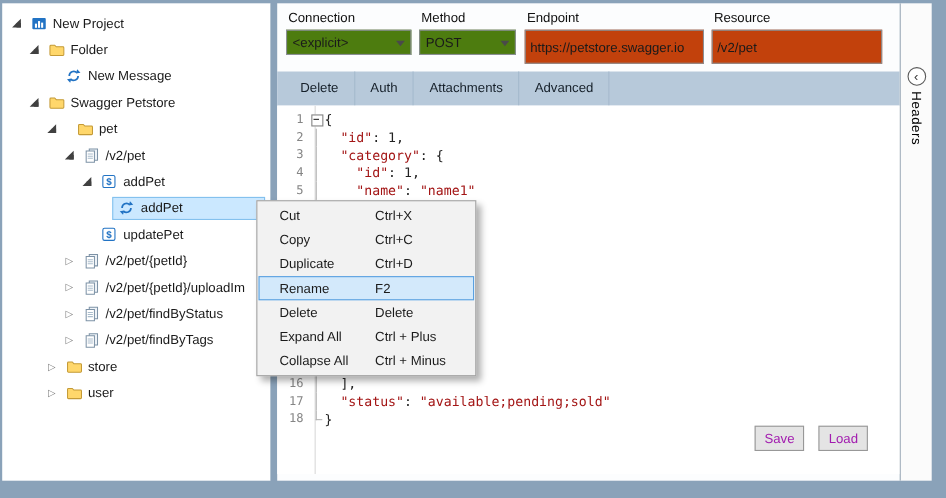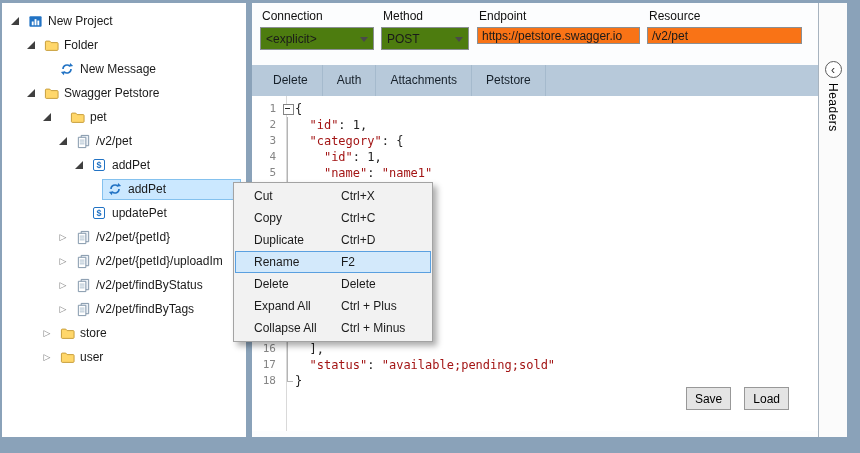--- a/index.html
+++ b/index.html
@@ -33,21 +33,21 @@
 
   
   .right-panel{position:absolute;left:252px;top:3px;width:566px;height:434px;background:#fcfdfe;}
   .toolbar{position:absolute;left:0;top:0;width:100%;height:62px;}
   .fgroup{position:absolute;top:6px;}
   .flabel{font-size:12px;color:#101010;margin-bottom:4px;padding-left:2px;}
   .combo{position:relative;height:23px;background:#4d7c0f;border:1px solid #8a8f94;
     display:flex;align-items:center;padding:0 18px 0 5px;font-size:12px;color:#1a1a1a;}
   .combo .arrow{position:absolute;right:5px;top:9px;width:0;height:0;
     border-left:4px solid transparent;border-right:4px solid transparent;border-top:5px solid #4a4a4a;}
-  .tinput{width:100%;height:17px;border:1px solid #8a8f94;background:#f97316;
+  .tinput{width:100%;height:31px;border:1px solid #8a8f94;background:#c2410c;
     font-family:"Liberation Sans",sans-serif;font-size:12px;color:#1a1a1a;padding:0 4px;outline:none;}
 
   .tabstrip{position:absolute;left:0;top:62px;width:100%;height:31px;
     background:var(--tabstrip,#b7c9da);display:flex;padding-left:7px;}
   .tab{font-size:12px;line-height:31px;padding:0 14px;color:#16202a;border-right:1px solid #a5bacd;}
   .tab.active{background:var(--tab_active,#fff);border-right:1px solid #cfd8e0;color:#000;}
 
   .editor{position:absolute;left:0;top:93px;width:100%;bottom:6px;background:#fff;overflow:hidden;}
   .gutter-line{position:absolute;left:34px;top:0;bottom:0;width:1px;background:#d9d9d9;}
   .lines-wrap{position:relative;margin-top:5px;}
@@ -57,21 +57,21 @@
   .f-start::before{content:"";position:absolute;left:1px;top:3px;width:9px;height:9px;border:1px solid #848484;background:#fff;}
   .f-start::after{content:"";position:absolute;left:3px;top:7px;width:5px;height:1px;background:#2a2a2a;}
   .f-mid::before{content:"";position:absolute;left:5px;top:0;bottom:0;width:1px;background:#b4b4b4;}
   .f-end::before{content:"";position:absolute;left:5px;top:0;height:9px;width:1px;background:#b4b4b4;}
   .f-end::after{content:"";position:absolute;left:5px;top:8px;width:6px;height:1px;background:#b4b4b4;}
   .codeln{white-space:pre;color:#222;}
   .str{color:var(--string_color,#a31515);}
 
   .btnrow{position:absolute;right:29px;bottom:27px;display:flex;gap:13px;}
   .btn{height:23px;min-width:36px;padding:0 8px;background:#e4e4e4;border:1px solid #989898;
-    font-family:"Liberation Sans",sans-serif;font-size:12px;color:#000000;}
+    font-family:"Liberation Sans",sans-serif;font-size:12px;color:#a21caf;}
 
   
   .side{position:absolute;left:818px;top:3px;width:29px;height:434px;background:#fbfbfb;
     border-left:1px solid #a7b3bf;display:flex;flex-direction:column;align-items:center;}
   .collapse-btn{width:17px;height:17px;border:1px solid #5a5a5a;border-radius:50%;margin-top:58px;
     display:flex;align-items:center;justify-content:center;font-size:12px;color:#333;background:#fff;line-height:1;}
   .vtext{writing-mode:vertical-rl;font-size:12px;color:#000;margin-top:5px;letter-spacing:0.5px;}
 
   
   .cmenu{position:absolute;left:233px;top:182px;width:200px;background:#f2f2f2;
@@ -295,21 +295,21 @@
       <div class="fgroup" style="left:395px;width:155px;">
         <div class="flabel">Resource</div>
         <input class="tinput" value="/v2/pet" style="">
       </div>
     </div>
 
     <div class="tabstrip">
         <div class="tab">Delete</div>
         <div class="tab">Auth</div>
         <div class="tab">Attachments</div>
-        <div class="tab">Petstore</div>
+        <div class="tab">Advanced</div>
       </div>
 
     <div class="editor">
       <div class="gutter-line"></div>
       <div class="lines-wrap">
           <div class="eline">
             <span class="ln">1</span>
             <span class="fold f-start"></span>
             <span class="codeln">{</span>
           </div>

